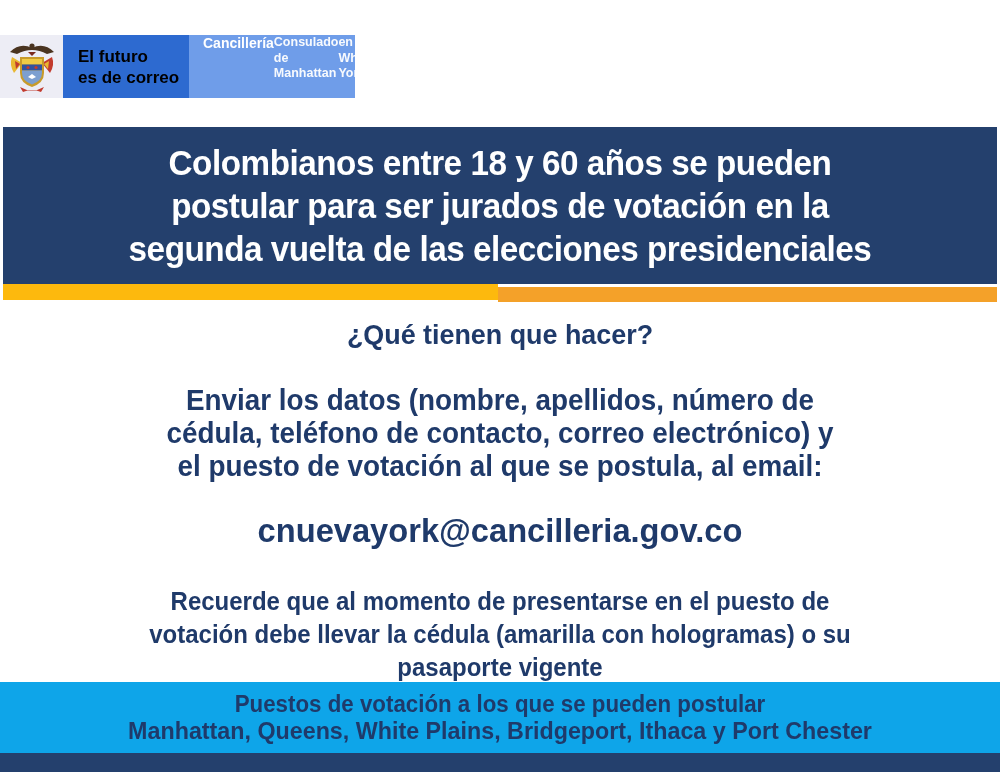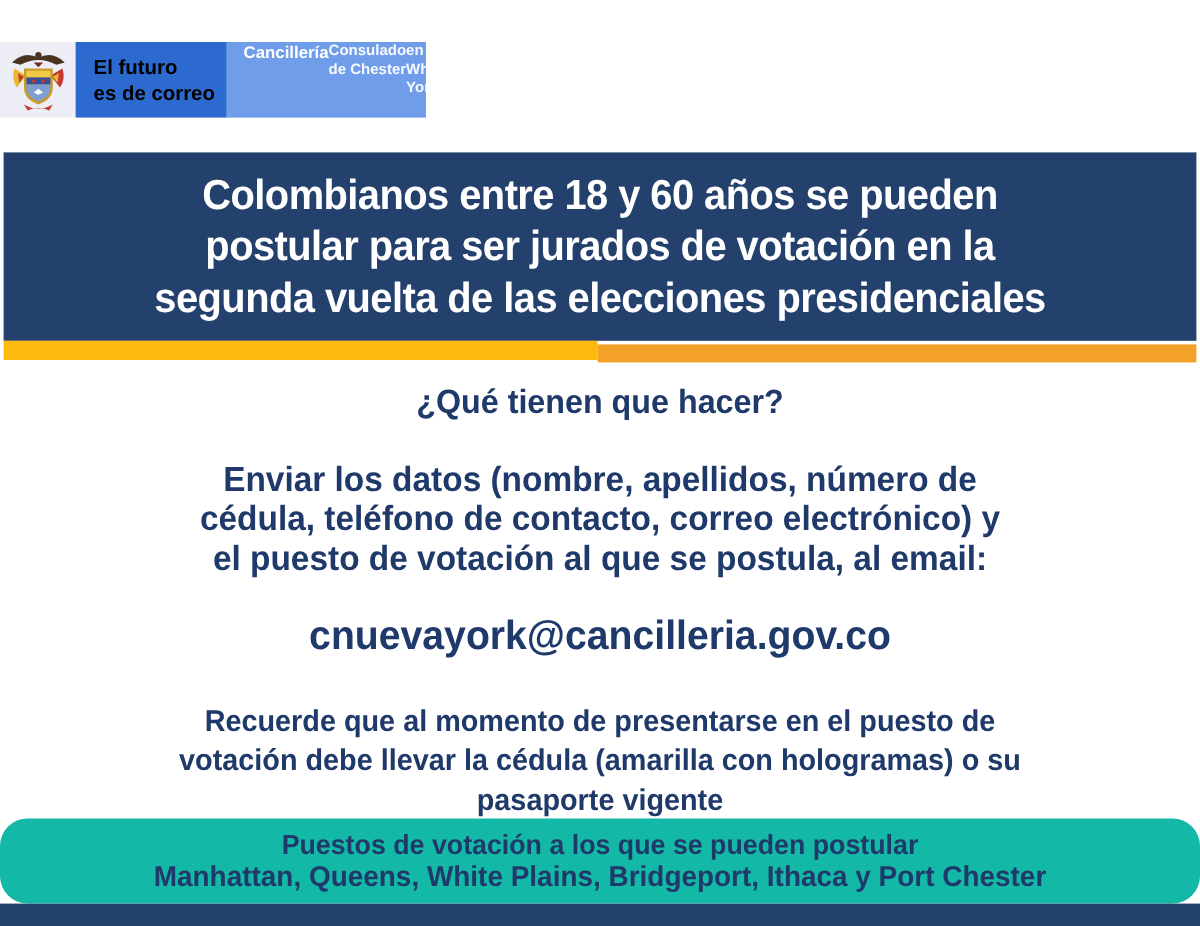--- a/index.html
+++ b/index.html
@@ -27,22 +27,22 @@
   .stripe-orange{position:absolute;top:287px;left:498px;width:499px;height:15px;background:#F4A129;}
   
   .txt{position:absolute;left:0;right:0;text-align:center;color:#1F3A6A;font-weight:bold;
     transform:scaleX(0.96);transform-origin:50% 50%;}
   .question{top:318px;font-size:28px;line-height:34px;}
   .instructions{top:384px;font-size:29px;line-height:33px;}
   .email-line{top:510px;font-size:34px;line-height:40px;}
   .reminder{top:585px;font-size:25px;line-height:33px;}
   .nw{white-space:nowrap;}
   
-  .bottom-band{position:absolute;top:682px;left:0;width:1000px;height:71px;background:#14b8a6;
-    display:flex;flex-direction:column;justify-content:center;border-radius:23px;}
+  .bottom-band{position:absolute;top:682px;left:0;width:1000px;height:71px;background:#0ea5e9;
+    display:flex;flex-direction:column;justify-content:center;}
   .bottom-band .band-line1{color:#1F3A6A;font-weight:bold;font-size:23px;line-height:26px;text-align:center;
     transform:scaleX(0.97);transform-origin:50% 50%;white-space:nowrap;}
   .bottom-band .band-line2{color:#1F3A6A;font-weight:bold;font-size:24px;line-height:27px;text-align:center;
     transform:scaleX(0.97);transform-origin:50% 50%;white-space:nowrap;}
   .footer-strip{position:absolute;top:753px;left:0;width:1000px;height:19px;background:#24406D;}
 </style>
 </head>
 <body>
 
 <div class="poster">
@@ -70,21 +70,21 @@
 
         <path d="M14 48 q12 7 24 0 l-3 5 q-9 -4 -18 0 Z" fill="#C23B2E"></path>
       </svg>
     </div>
     <div class="motto-box">
       <div>El futuro</div>
       <div>es de correo</div>
     </div>
     <div class="canc-box">
       <div class="org">Cancillería</div>
-      <div class="office">Consulado de Chester</div>
+      <div class="office">Consulado de Manhattan</div>
       <div class="office">en White York</div>
     </div>
   </header>
 
   <section class="title-banner">
     <div class="line">Colombianos entre 18 y 60 años se pueden</div>
     <div class="line">postular para ser jurados de votación en la</div>
     <div class="line">segunda vuelta de las elecciones presidenciales</div>
   </section>
 

